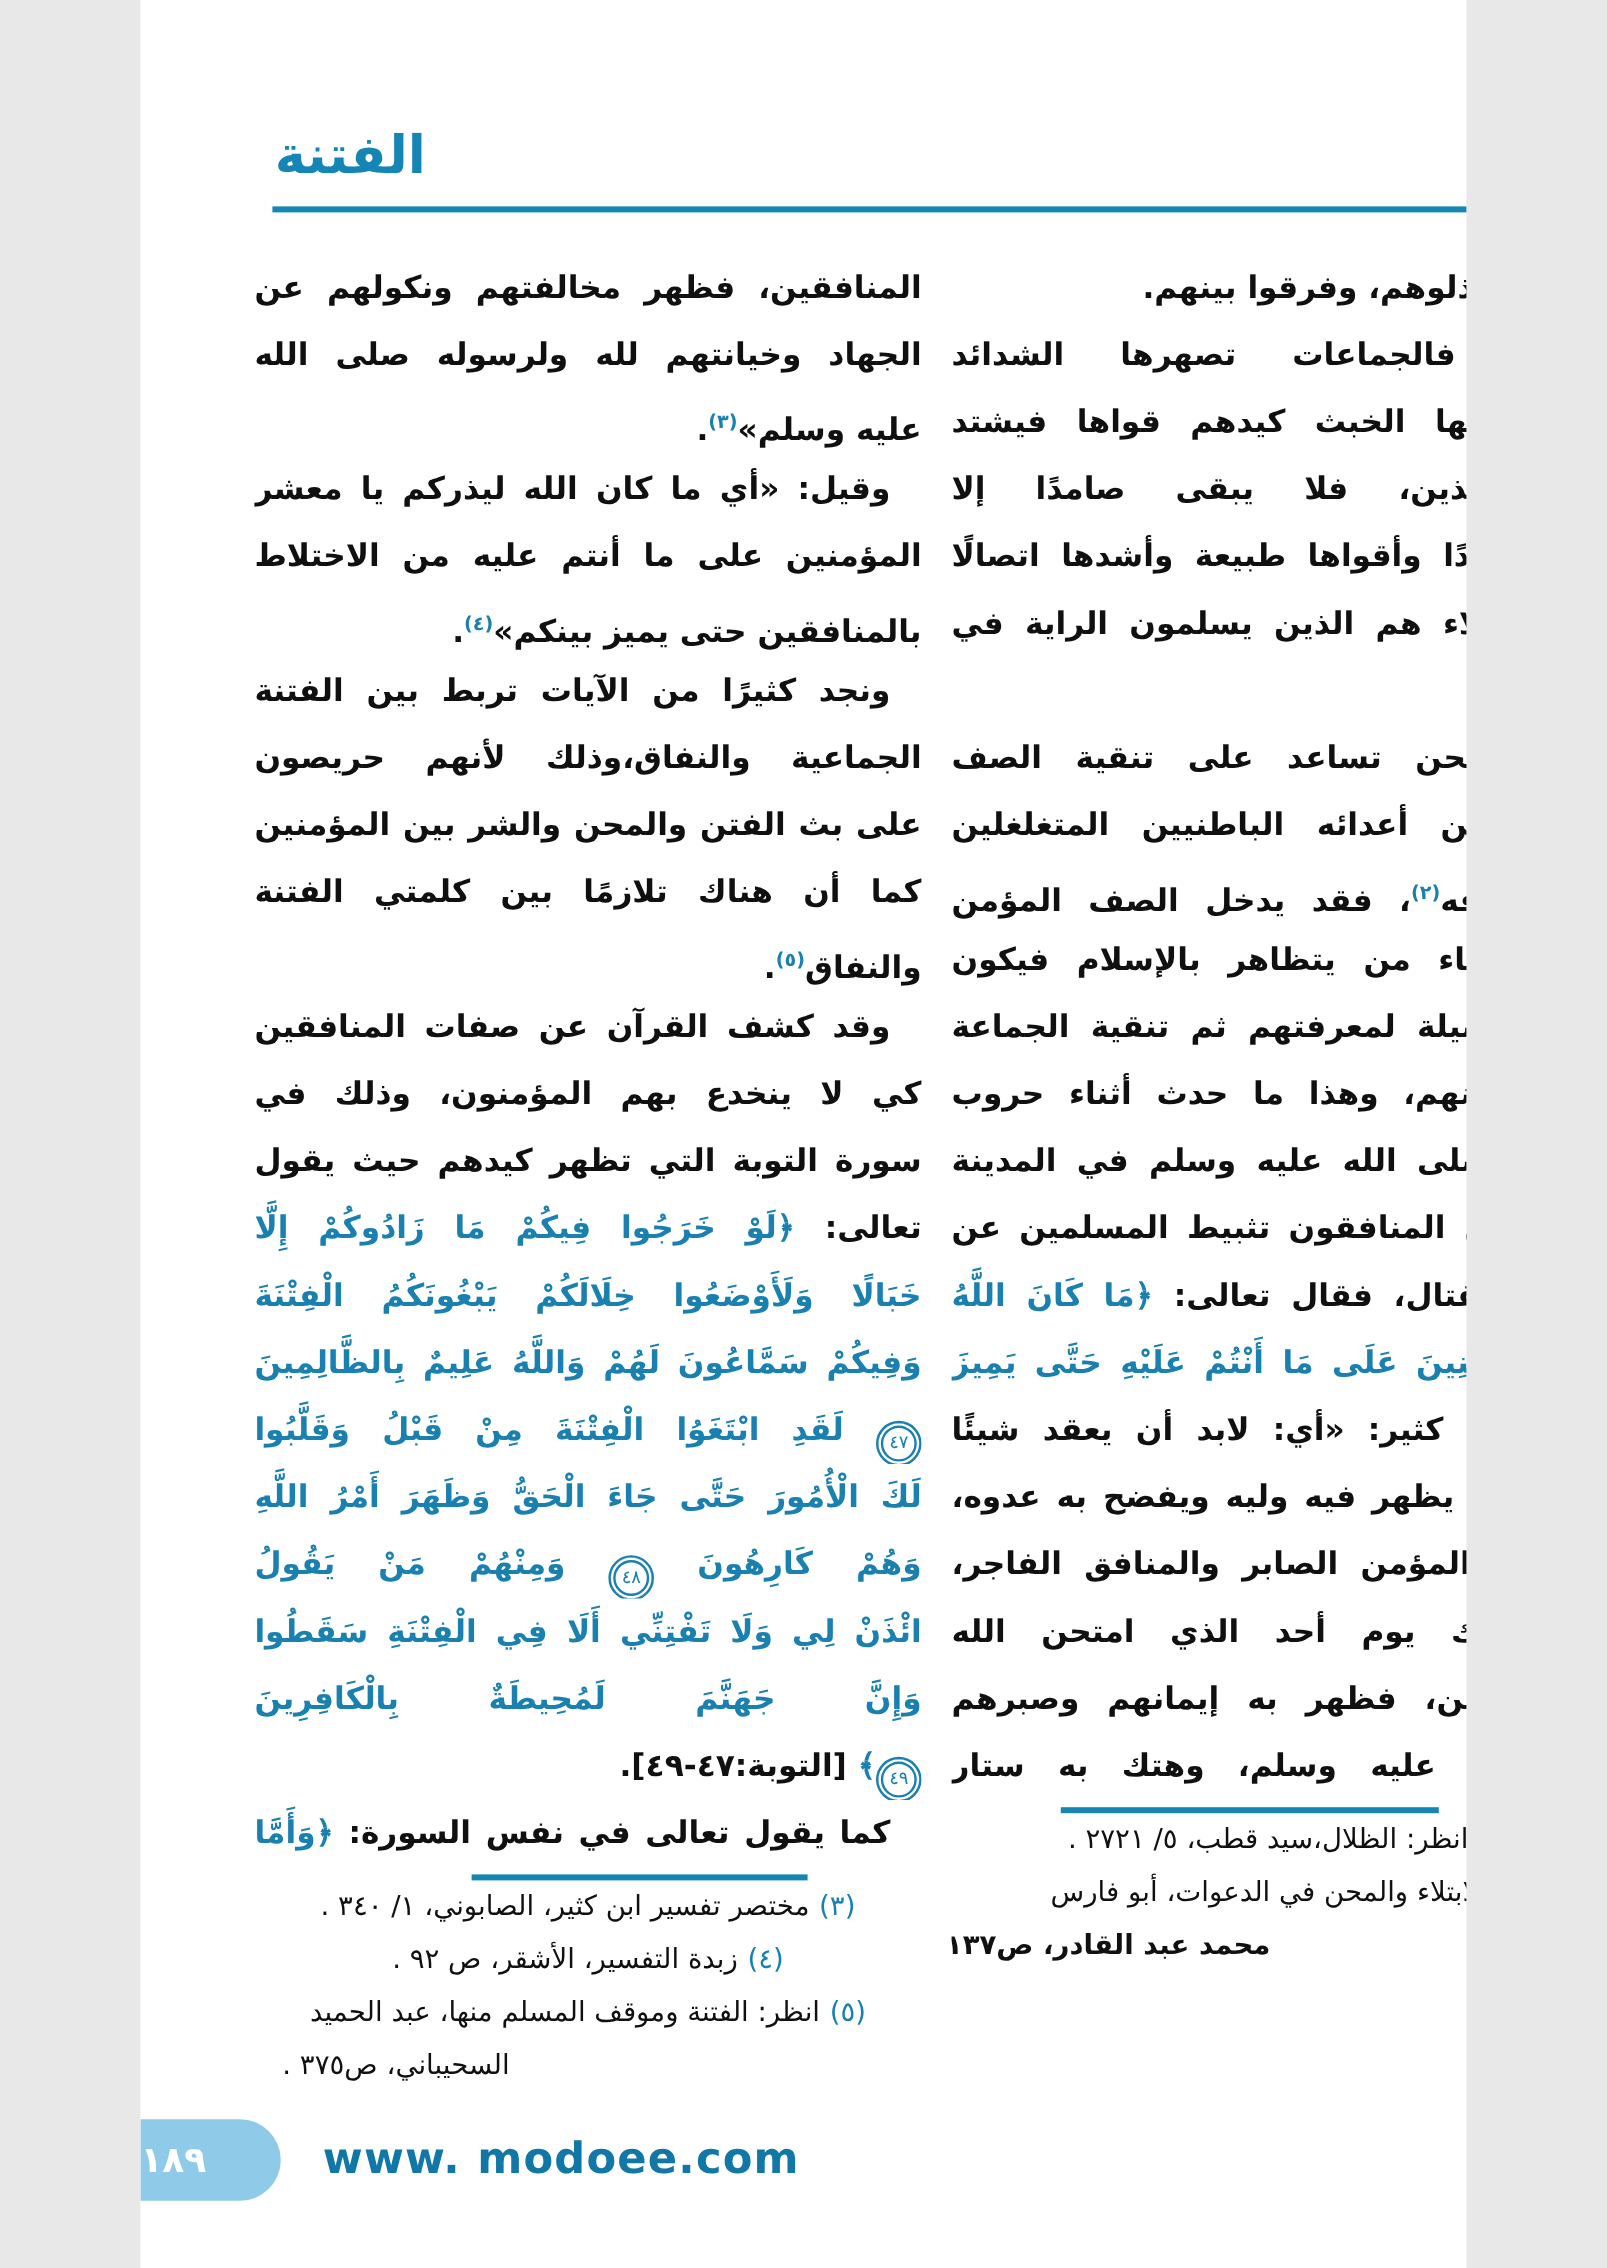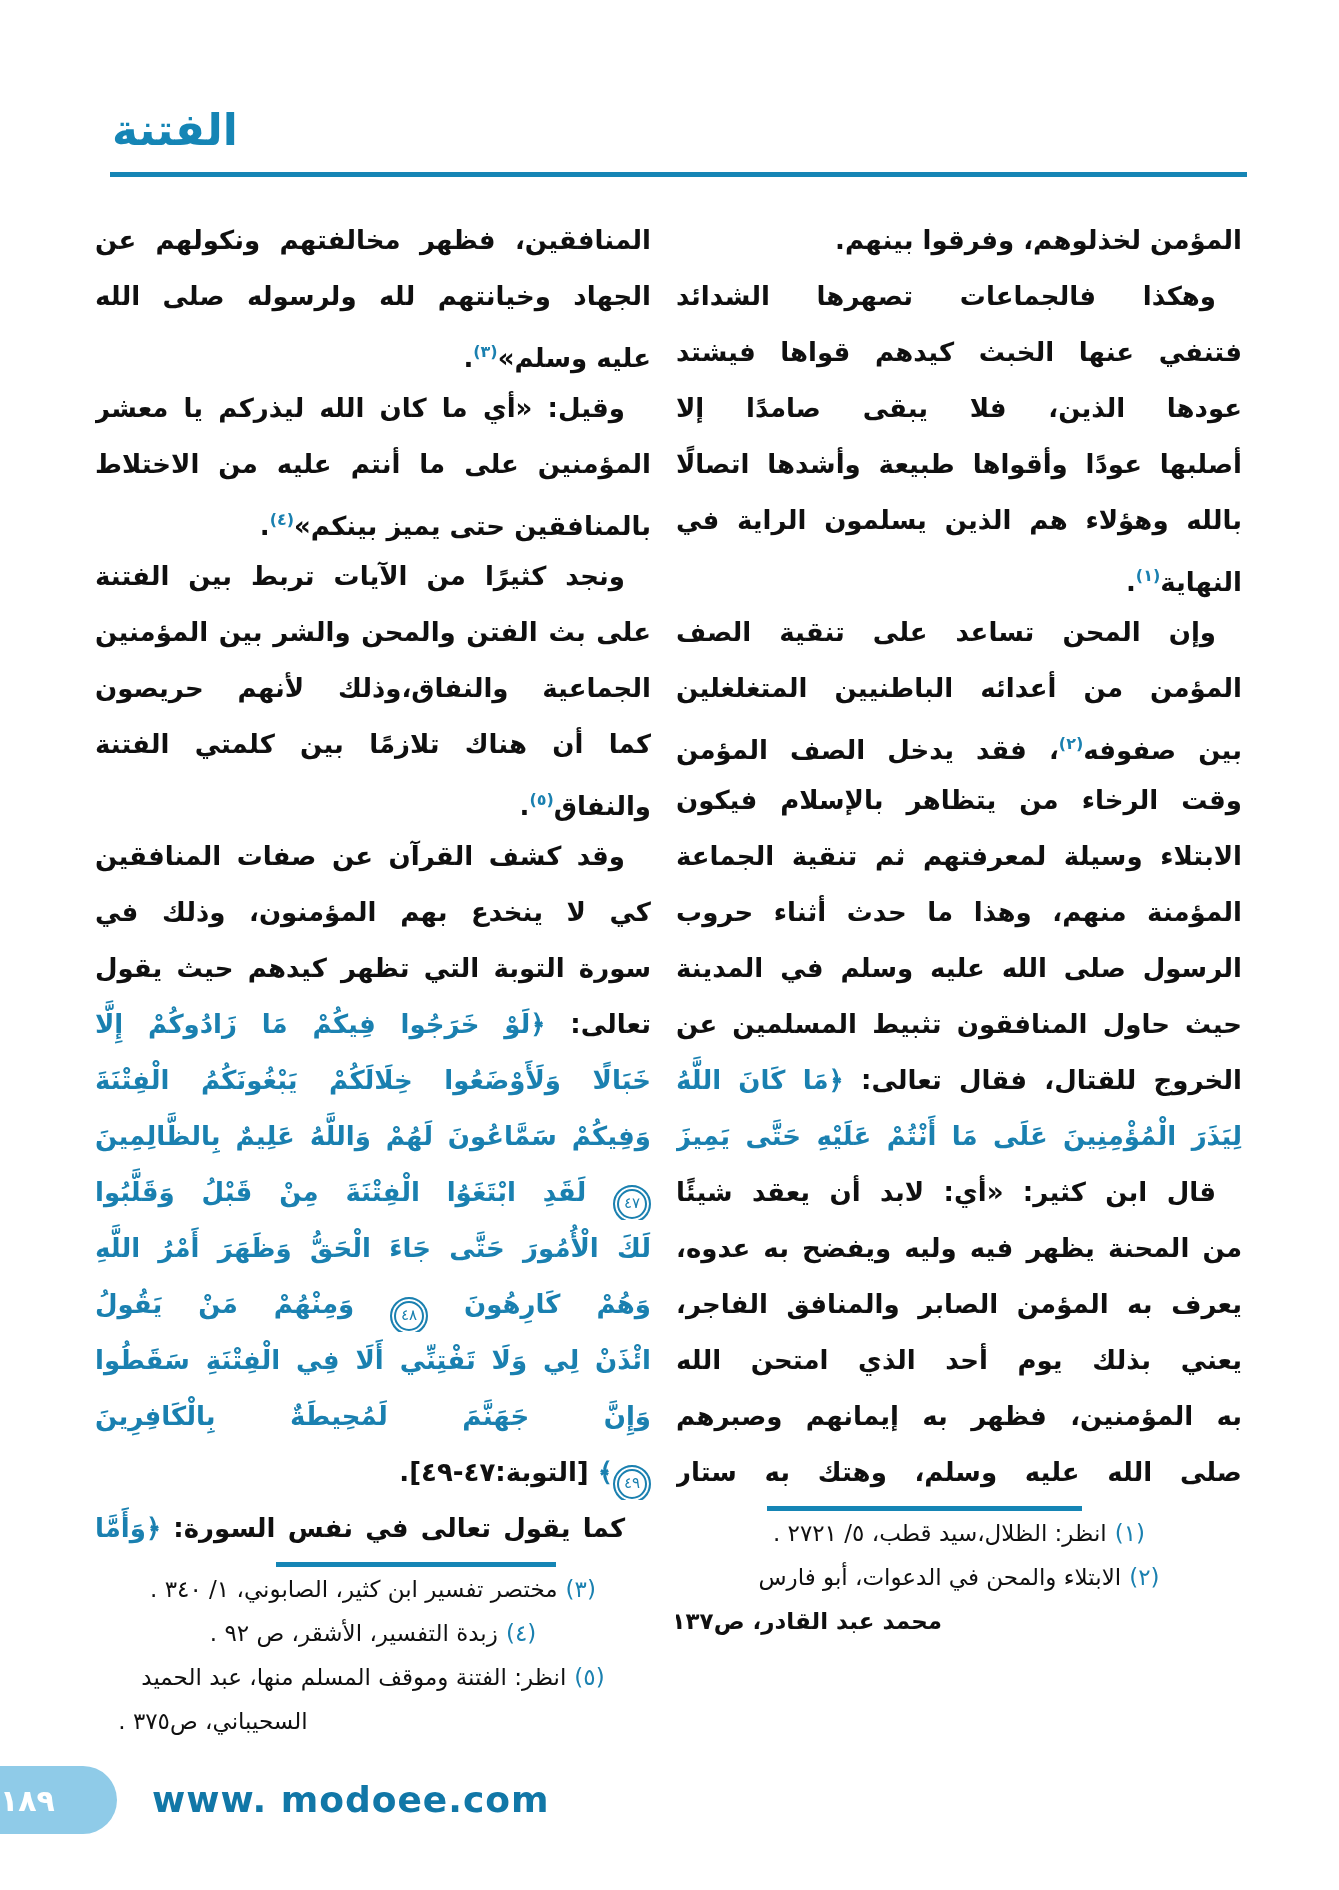--- a/index.html
+++ b/index.html
@@ -4,21 +4,21 @@
 <style>
   :root{
     --accent:#1585b5;
     --quran:#1a80b0;
     --badge:#8fcbe8;
     --url:#1177a7;
     --ink:#101010;
   }
   html,body{margin:0;padding:0;background:#e8e8e8;}
   .page{
-    position:relative;width:1339px;height:1890px;background:#ffffff;
+    position:relative;width:1105px;height:1890px;background:#ffffff;
     font-family:"DejaVu Sans",sans-serif;direction:rtl;overflow:hidden;
     margin:0 auto;
   }
   .chapter-title{
     position:absolute;left:112px;top:108px;
     font-size:44px;font-weight:bold;color:var(--accent);line-height:1;
   }
   .header-rule{
     position:absolute;left:110px;top:172px;width:1137px;height:5px;
     background:var(--accent);
@@ -98,22 +98,22 @@
     </div>
 
   <div class="col col-left">
       <div class="line"><span>المنافقين، فظهر مخالفتهم ونكولهم عن</span></div>
       <div class="line"><span>الجهاد وخيانتهم لله ولرسوله صلى الله</span></div>
       <div class="line end"><span>عليه وسلم»</span><span class="sup">(٣)</span><span>.</span></div>
       <div class="line indent"><span>وقيل: «أي ما كان الله ليذركم يا معشر</span></div>
       <div class="line"><span>المؤمنين على ما أنتم عليه من الاختلاط</span></div>
       <div class="line end"><span>بالمنافقين حتى يميز بينكم»</span><span class="sup">(٤)</span><span>.</span></div>
       <div class="line indent"><span>ونجد كثيرًا من الآيات تربط بين الفتنة</span></div>
+      <div class="line"><span>الجماعية والنفاق،وذلك لأنهم حريصون</span></div>
       <div class="line"><span>على بث الفتن والمحن والشر بين المؤمنين</span></div>
-      <div class="line"><span>الجماعية والنفاق،وذلك لأنهم حريصون</span></div>
       <div class="line"><span>كما أن هناك تلازمًا بين كلمتي الفتنة</span></div>
       <div class="line end"><span>والنفاق</span><span class="sup">(٥)</span><span>.</span></div>
       <div class="line indent"><span>وقد كشف القرآن عن صفات المنافقين</span></div>
       <div class="line"><span>كي لا ينخدع بهم المؤمنون، وذلك في</span></div>
       <div class="line"><span>سورة التوبة التي تظهر كيدهم حيث يقول</span></div>
       <div class="line"><span>تعالى: </span><span class="q">﴿لَوْ خَرَجُوا فِيكُمْ مَا زَادُوكُمْ إِلَّا</span></div>
       <div class="line"><span class="q">خَبَالًا وَلَأَوْضَعُوا خِلَالَكُمْ يَبْغُونَكُمُ الْفِتْنَةَ</span></div>
       <div class="line"><span class="q">وَفِيكُمْ سَمَّاعُونَ لَهُمْ وَاللَّهُ عَلِيمٌ بِالظَّالِمِينَ</span></div>
       <div class="line"><span class="ayah">٤٧</span><span class="q"> لَقَدِ ابْتَغَوُا الْفِتْنَةَ مِنْ قَبْلُ وَقَلَّبُوا</span></div>
       <div class="line"><span class="q">لَكَ الْأُمُورَ حَتَّى جَاءَ الْحَقُّ وَظَهَرَ أَمْرُ اللَّهِ</span></div>

